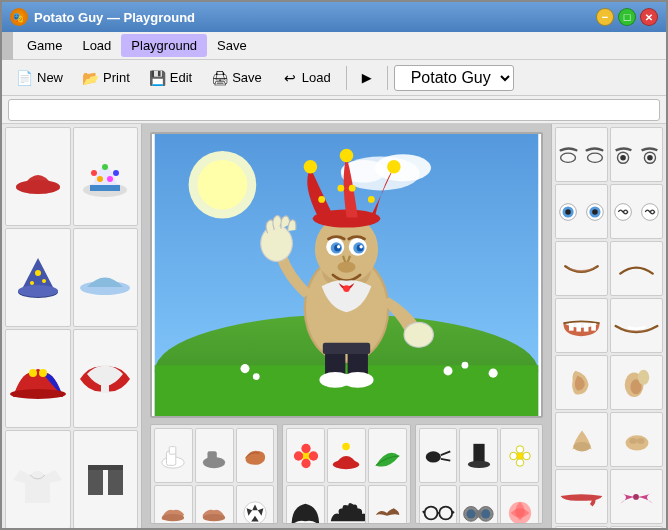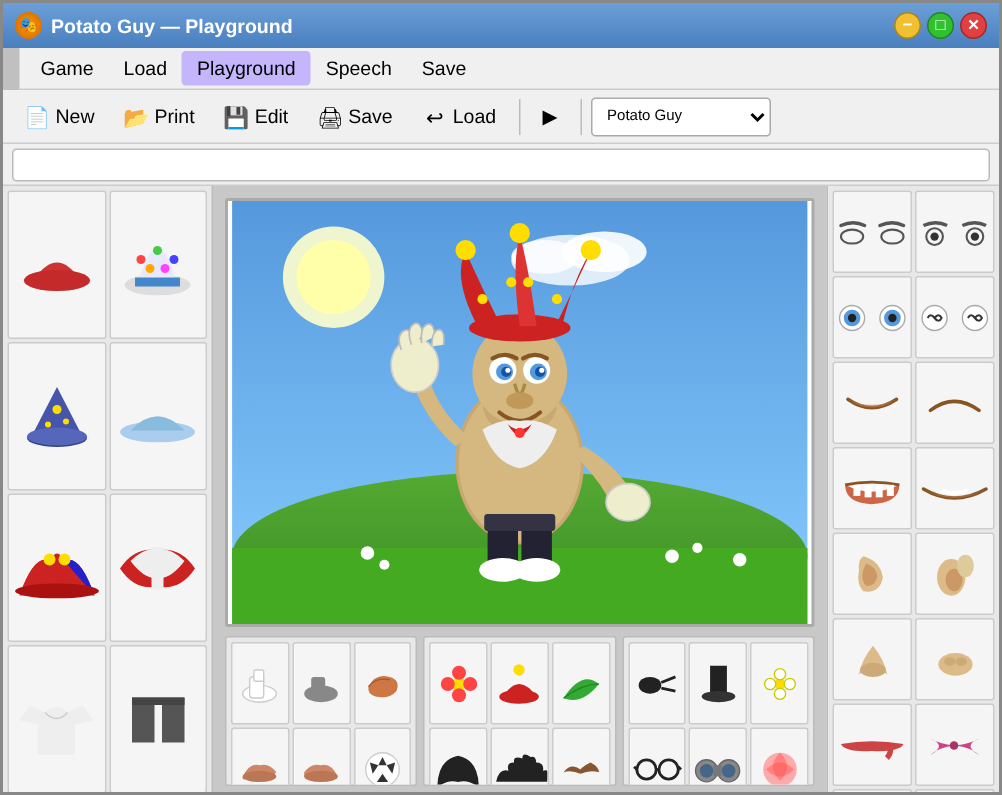--- a/index.html
+++ b/index.html
@@ -120,23 +120,24 @@
       justify-content: center;
       cursor: pointer;
       border-radius: 3px;
     }
     #character-select {
       height: 26px;
       border: 1px solid #aaa;
       border-radius: 3px;
       background: white;
       padding: 0 6px;
-      font-size: 10px;
+      font-size: 16px;
       min-width: 120px;
       cursor: pointer;
+      text-align: right;
     }
 
     
     #searchbar {
       background: #f0f0f0;
       height: 28px;
       padding: 3px 6px;
       border-bottom: 1px solid #ccc;
     }
     #search-input {
@@ -248,21 +249,20 @@
     <div class="title-btn" id="min-btn">−</div>
     <div class="title-btn" id="max-btn">□</div>
     <div class="title-btn" id="close-btn">✕</div>
   </div>
 </div>
 
 <div id="menubar">
   <div class="menu-item">Game</div>
   <div class="menu-item">Load</div>
   <div class="menu-item" style="background:#c4b5fd;">Playground</div>
-  <div class="menu-item">Speech</div>
   <div class="menu-item">Save</div>
 </div>
 
 <div id="toolbar">
   <div class="tool-btn">
     <div class="tool-icon">📄</div>
     <span>New</span>
   </div>
   <div class="tool-btn">
     <div class="tool-icon">📂</div>

